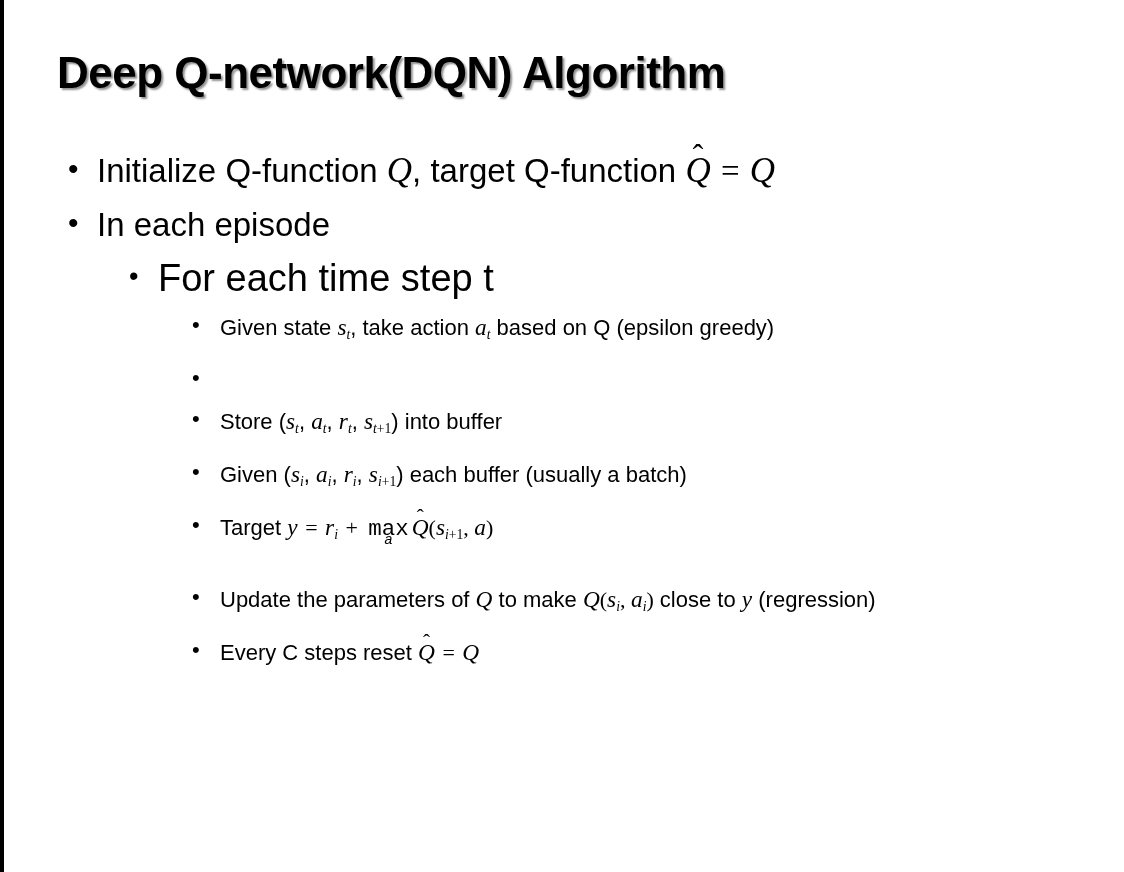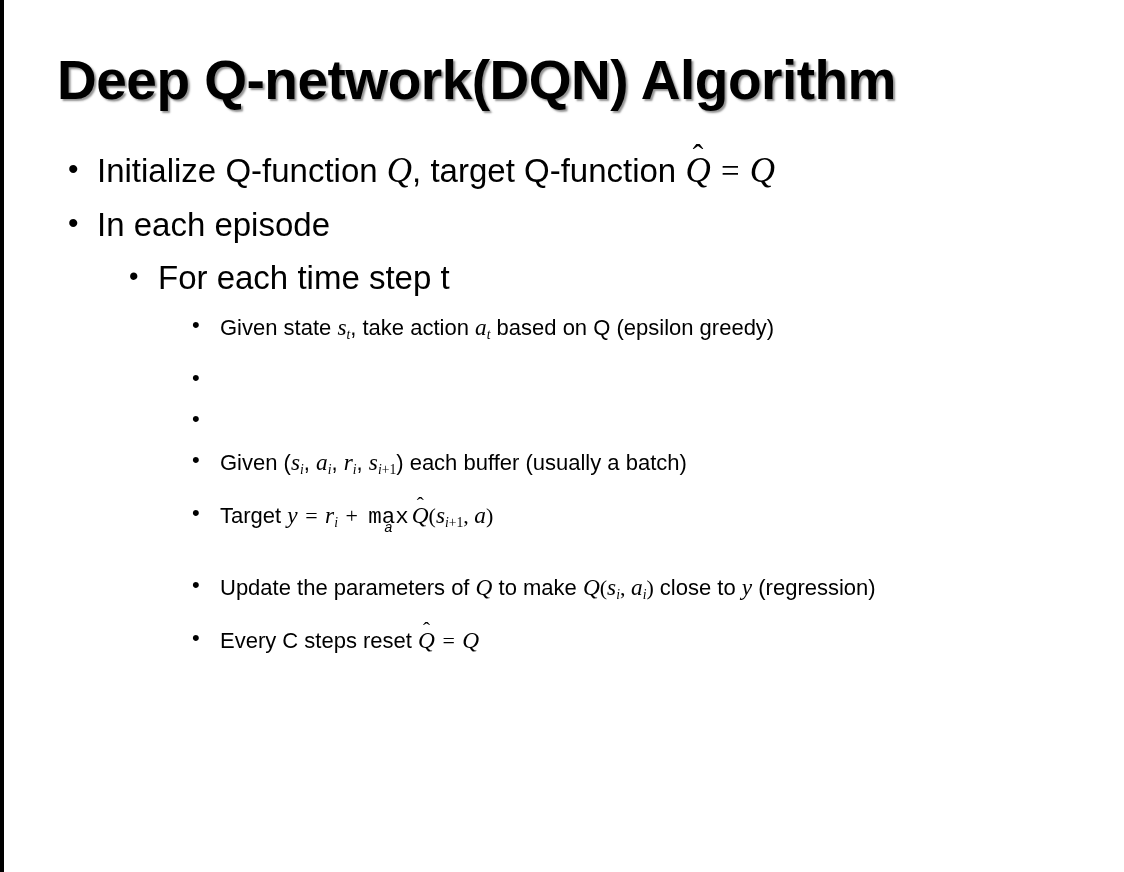--- a/index.html
+++ b/index.html
@@ -30,21 +30,21 @@
     top: 0;
     width: 4px;
     height: 872px;
     background: #000000;
   }
 
   .slide-title {
     position: absolute;
     left: 57px;
     top: 48px;
-    font-size: 55px;
+    font-size: 44px;
     font-weight: bold;
     letter-spacing: -0.5px;
     color: #000000;
     white-space: nowrap;
     text-shadow: 2px 2px 2px rgba(110,110,110,0.75);
     font-family: "Liberation Sans", sans-serif;
   }
 
   .body-block {
     position: absolute;
@@ -74,21 +74,21 @@
   }
 
   
   .lvl1 { padding-left: 68px; margin-bottom: 8px; }
   .lvl1 .marker { width: 29px; font-size: 30px; line-height: 42px; }
   .lvl1 .btext { font-size: 33px; line-height: 46px; padding-right: 56px; }
 
   
   .lvl2 { padding-left: 129px; margin-bottom: 6px; }
   .lvl2 .marker { width: 29px; font-size: 27px; line-height: 40px; }
-  .lvl2 .btext { font-size: 33px; line-height: 44px; padding-right: 56px; }
+  .lvl2 .btext { font-size: 38px; line-height: 44px; padding-right: 56px; }
 
   
   .lvl3 { padding-left: 192px; margin-bottom: 3px; }
   .lvl3 .marker { width: 28px; font-size: 22px; line-height: 38px; }
   .lvl3 .btext { font-size: 22px; line-height: 43px; padding-right: 25px; }
 
   
   .mi {
     font-family: "Liberation Serif", "DejaVu Serif", serif;
     font-style: italic;
@@ -189,20 +189,21 @@
       <span class="marker">•</span>
       <span class="btext"><span>Given state </span><span class="mi">s</span><span class="sub">t</span><span>, take action </span><span class="mi">a</span><span class="sub">t</span><span> based on Q (epsilon greedy)</span></span>
     </div>
 
     <div class="bullet-row lvl3">
       <span class="marker">•</span>
     </div>
 
     <div class="bullet-row lvl3">
       <span class="marker">•</span>
+      <span class="btext"><span>Store (</span><span class="mi">s</span><span class="sub">t</span><span>, </span><span class="mi">a</span><span class="sub">t</span><span>, </span><span class="mi">r</span><span class="sub">t</span><span>, </span><span class="mi">s</span><span class="sub"><span>t</span><span class="up">+1</span></span><span>) into buffer</span></span>
     </div>
 
     <div class="bullet-row lvl3">
       <span class="marker">•</span>
       <span class="btext"><span>Given (</span><span class="mi">s</span><span class="sub">i</span><span>, </span><span class="mi">a</span><span class="sub">i</span><span>, </span><span class="mi">r</span><span class="sub">i</span><span>, </span><span class="mi">s</span><span class="sub"><span>i</span><span class="up">+1</span></span><span>) each buffer (usually a batch)</span></span>
     </div>
 
     <div class="bullet-row lvl3" style="margin-bottom:22px;">
       <span class="marker">•</span>
       <span class="btext"><span>Target </span><span class="mi">y</span><span class="mop"> = </span><span class="mi">r</span><span class="sub">i</span><span class="mop"> + </span><span class="underop"><span>max</span><span class="limit">a</span></span><span class="hat"><span>Q</span><span class="acc">̂</span></span><span class="mn">(</span><span class="mi">s</span><span class="sub"><span>i</span><span class="up">+1</span></span><span class="mn">, </span><span class="mi">a</span><span class="mn">)</span></span>

